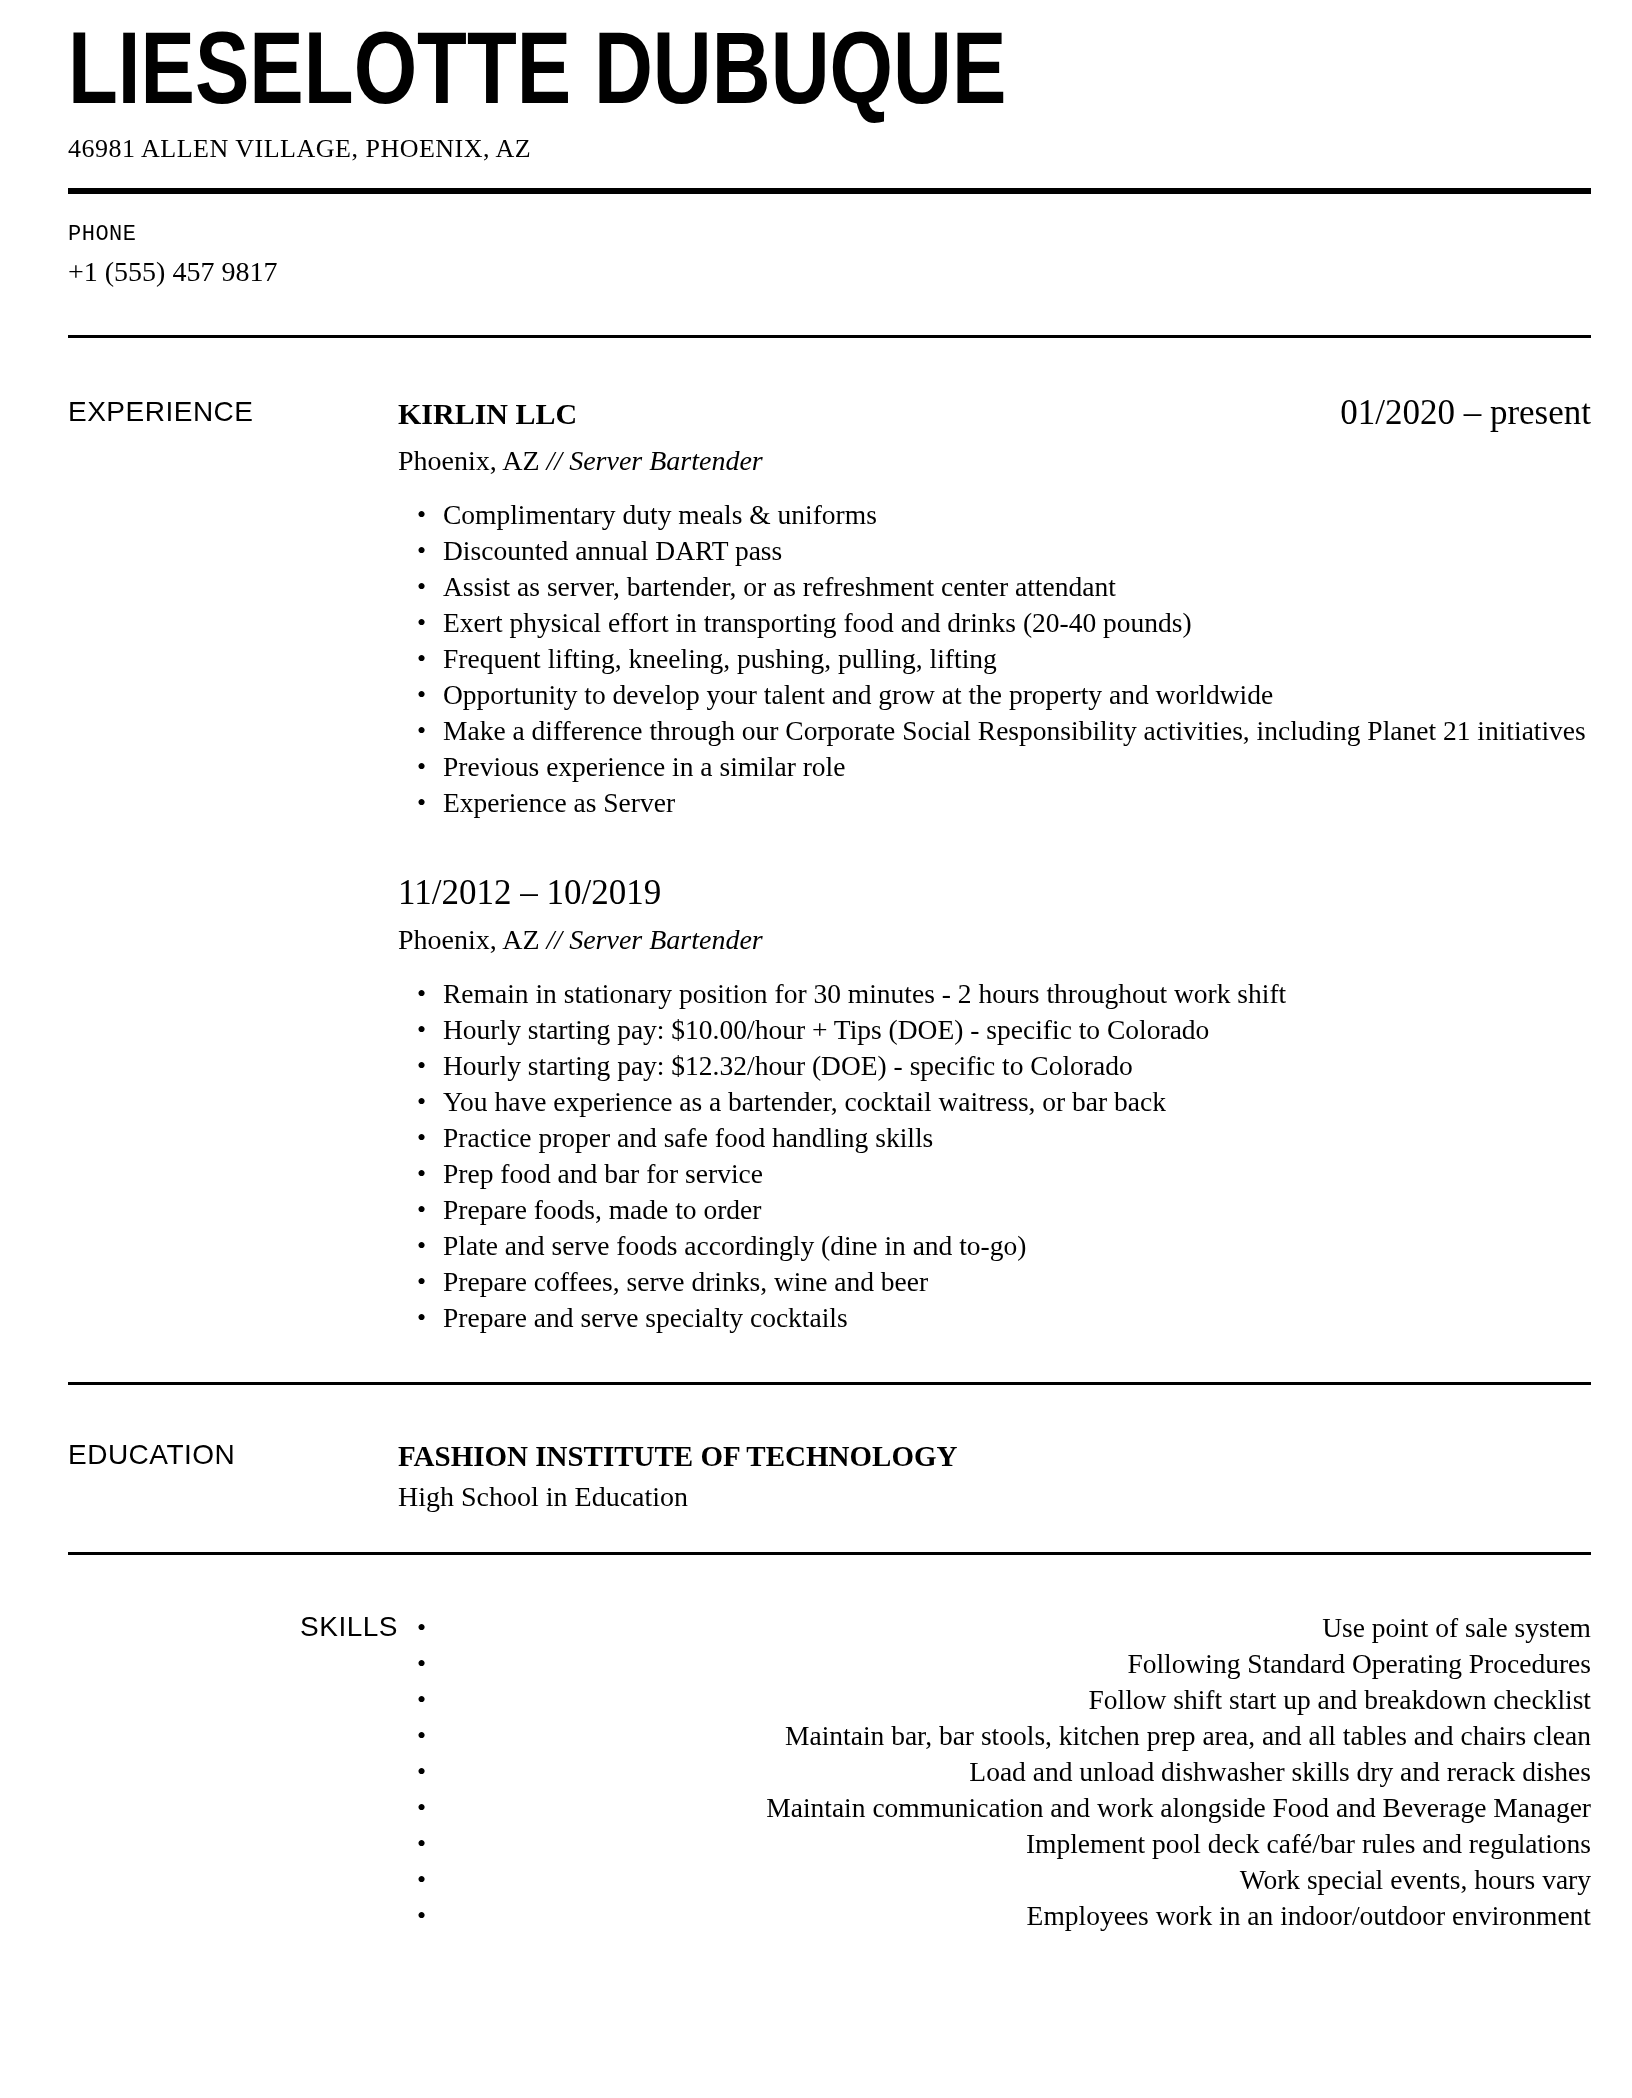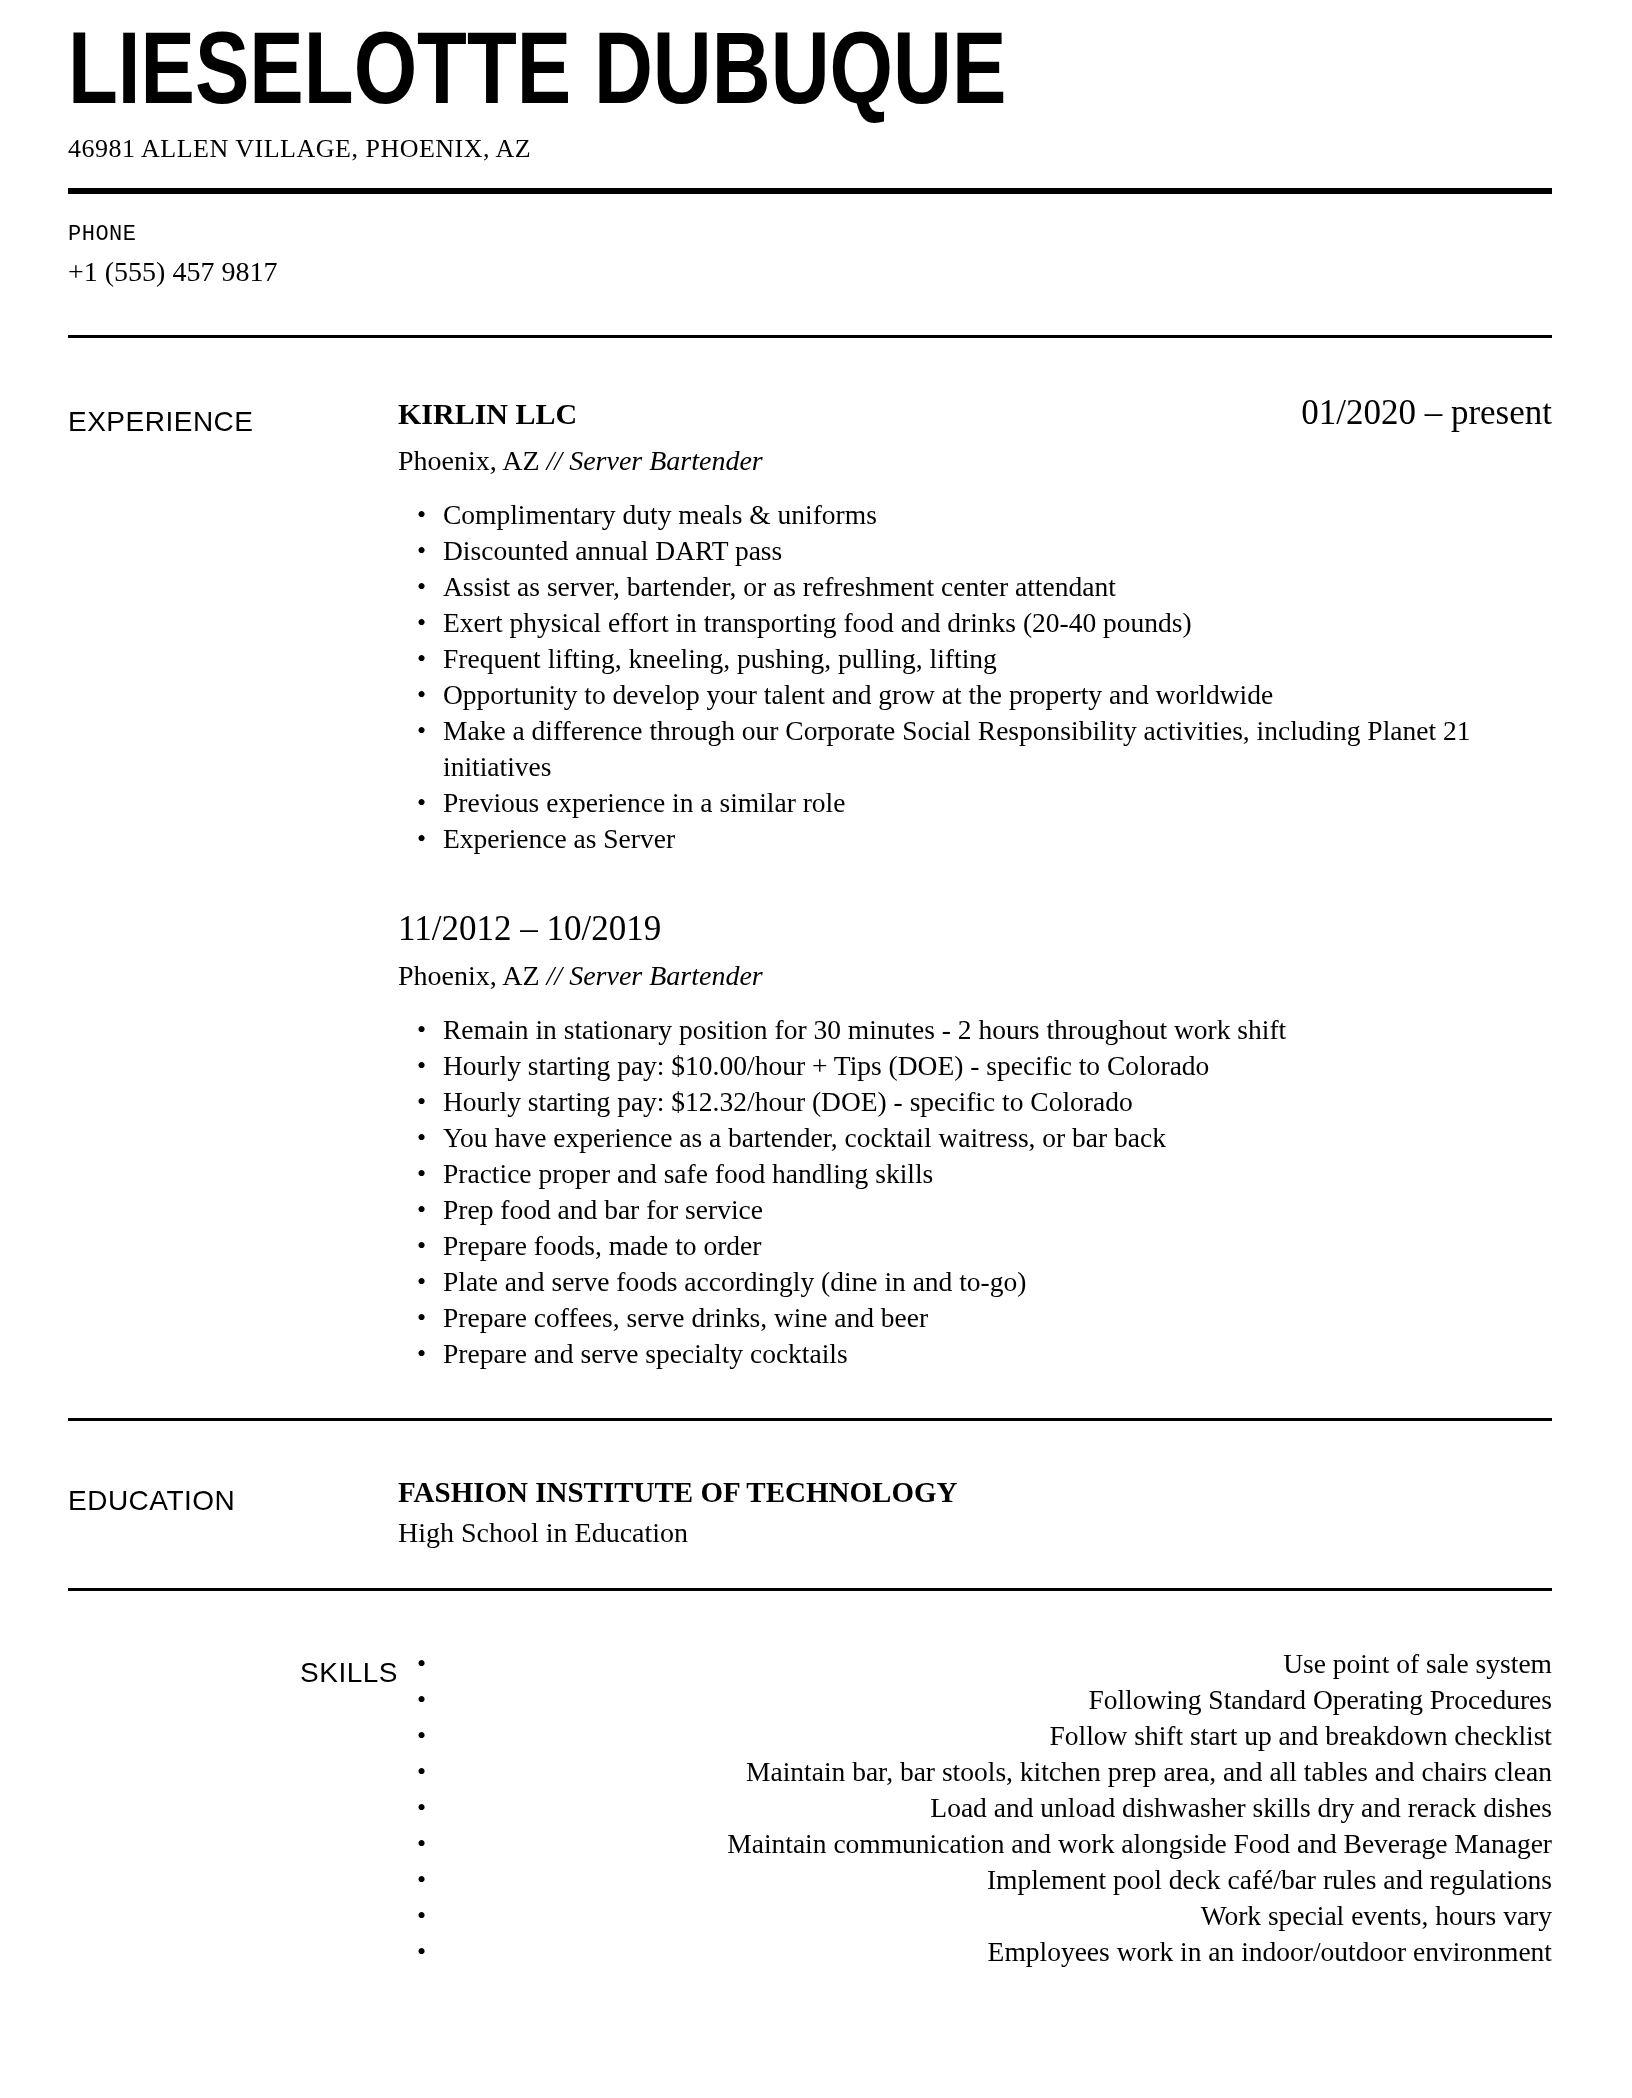--- a/index.html
+++ b/index.html
@@ -7,21 +7,21 @@
   body {
     width: 1632px;
     font-family: "Liberation Serif", "DejaVu Serif", serif;
     color: #000000;
   }
   .page {
     position: relative;
     width: 1632px;
     height: 2098px;
     background: #ffffff;
-    padding: 0 80px 0 68px;
+    padding: 0 41px 0 68px;
     overflow: hidden;
   }
 
   
   .name-wrap { margin-top: 16px; height: 104px; white-space: nowrap; }
   .name {
     display: inline-block;
     font-family: "Liberation Sans", sans-serif;
     font-weight: 700;
     font-size: 102px;
@@ -54,21 +54,20 @@
   .section-experience { margin-top: 57px; }
   .section-education  { margin-top: 53px; }
   .section-skills     { margin-top: 55px; text-align: right; }
   .section-label {
     width: 330px;
     flex: 0 0 330px;
     font-family: "Liberation Sans", sans-serif;
     font-size: 28px;
     line-height: 34px;
     letter-spacing: 0.5px;
-    margin-top: 10px;
   }
   .section-content { flex: 1 1 auto; min-width: 0; }
 
   
   .job + .job { margin-top: 54px; }
   .job-header { display: flex; justify-content: space-between; align-items: baseline; }
   .company { font-size: 30px; line-height: 36px; font-weight: 700; }
   .dates { font-size: 35px; line-height: 36px; font-weight: 400; white-space: nowrap; }
   .job-subtitle { margin-top: 12px; font-size: 28px; line-height: 34px; }
   .italic { font-style: italic; }

